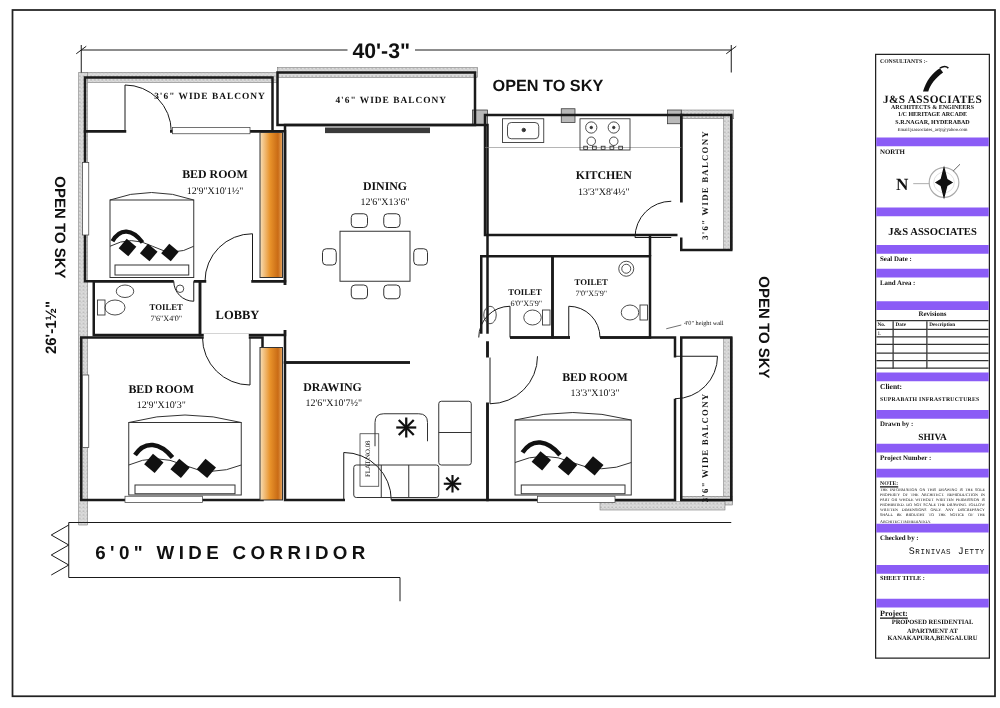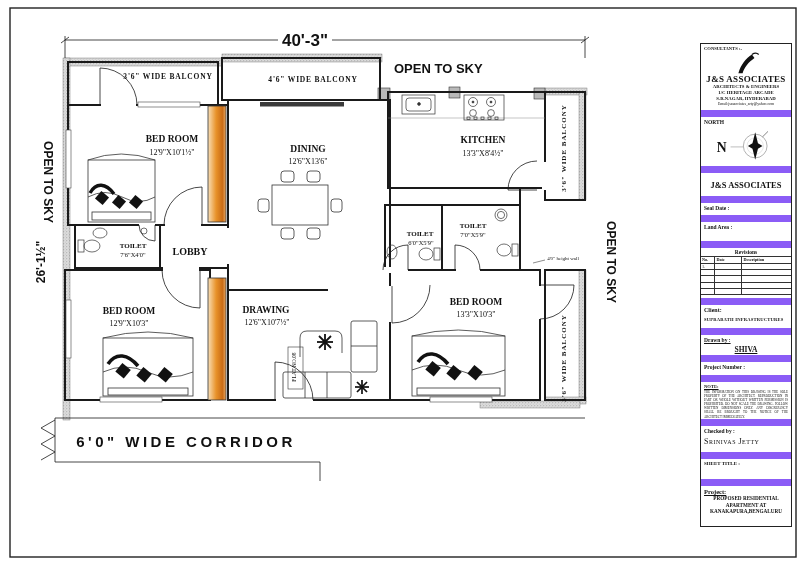--- a/index.html
+++ b/index.html
@@ -12,21 +12,21 @@
               display:flex;flex-direction:column;}
   .tb-sec{border-bottom:7px solid #8b5cf6;box-sizing:border-box;padding:2px 3px;position:relative;overflow:hidden;}
   .tb-sec:last-child{border-bottom:none;}
   .sec-consult{height:73px;text-align:center;}
   .sec-north{height:57px;}
   .sec-firm2{height:30px;display:flex;align-items:center;justify-content:center;}
   .sec-seal{height:19px;}
   .sec-land{height:26px;}
   .sec-rev{height:57px;padding:1px 0 0 0;}
   .sec-client{height:30px;}
-  .sec-drawn{height:27px;text-decoration:underline;}
+  .sec-drawn{height:27px;}
   .sec-pnum{height:20px;}
   .sec-note{height:45px;}
   .sec-check{height:33px;}
   .sec-stitle{height:27px;}
   .sec-proj{height:40px;}
   .tb-label{font-size:5.5px;font-weight:bold;}
   .consult-label{font-size:4.6px;font-weight:bold;text-align:left;}
   .firm-name{font-size:9px;font-weight:bold;letter-spacing:.3px;margin-top:0;}
   .firm-sub{font-size:4.8px;font-weight:bold;line-height:1.2;}
   .firm-email{font-size:3.8px;margin-top:1px;}
@@ -34,21 +34,21 @@
   .rev-title{font-size:5.5px;text-align:center;font-weight:bold;margin-bottom:1px;}
   .rev-grid{display:grid;grid-template-columns:16% 30% 54%;border-top:1px solid #333;}
   .rev-cell{border-right:1px solid #333;border-bottom:1px solid #333;font-size:4.2px;
             height:6.4px;line-height:6.4px;padding-left:1px;box-sizing:border-box;}
   .rev-cell:nth-child(3n){border-right:none;}
   .rev-head{font-weight:bold;}
   .client-name{font-size:4.6px;font-weight:bold;margin-top:4px;letter-spacing:.2px;}
   .drawn-val{font-size:7.5px;font-weight:bold;text-align:center;margin-top:2px;}
   .note-label{font-size:4.6px;font-weight:bold;text-decoration:underline;}
   .note-text{font-size:3.2px;line-height:1.3;text-align:justify;margin-top:1px;}
-  .check-val{font-size:8px;font-variant:small-caps;text-align:left;margin-top:3px;letter-spacing:.5px;}
+  .check-val{font-size:8px;font-variant:small-caps;text-align:right;margin-top:3px;letter-spacing:.5px;font-family:Liberation Mono, monospace;}
   .proj-label{font-size:6.5px;font-weight:bold;text-decoration:underline;}
   .proj-line{font-size:5.2px;font-weight:bold;text-align:center;line-height:1.25;}
   .logo-wrap{height:22px;margin-top:1px;}
 </style>
 </head>
 <body>
 
 <div id="sheet">
 
 <svg id="plan-svg" width="800" height="566" viewBox="0 0 800 566">

